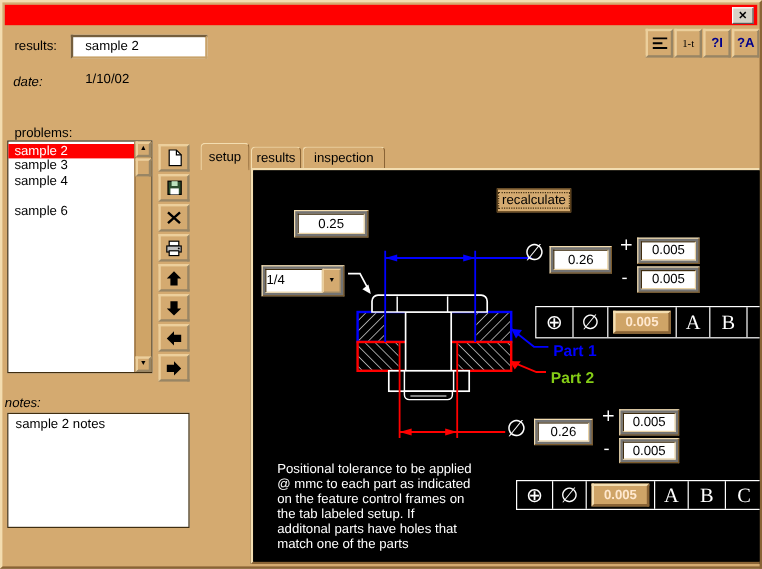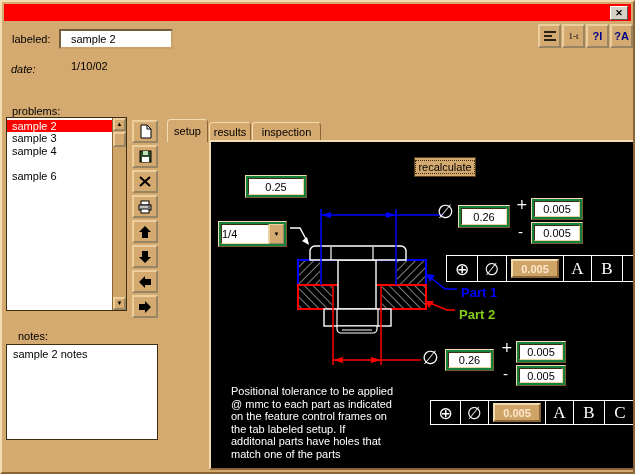--- a/index.html
+++ b/index.html
@@ -45,21 +45,21 @@
     border-color:#f3ddb0 #8a6436 #d4aa70 #f3ddb0;border-bottom:none;border-radius:4px 4px 0 0;
     font-size:11px;color:#000;display:flex;align-items:center;justify-content:center;cursor:pointer;}
   
   .panel-frame{position:absolute;left:161px;top:138px;width:467px;height:330px;
     border:2px solid;border-color:#f3ddb0 #8a6436 #8a6436 #f3ddb0;background:#000;margin-left:46px;}
   .panel{position:absolute;left:0;top:0;width:463px;height:326px;background:#000;}
   .recalc{position:absolute;left:203px;top:15px;width:62px;height:20px;background:#d4aa70;
     border:1px solid #5a3f1a;font-size:11px;color:#000;display:flex;align-items:center;
     justify-content:center;cursor:pointer;}
   .recalc span{border:1px dotted #3f2d10;padding:0 2px;}
-  .fld{position:absolute;background:#15803d;border:1px solid;
+  .fld{position:absolute;background:#737373;border:1px solid;
     border-color:#f3ddb0 #7b5a2b #7b5a2b #f3ddb0;padding:2px;display:flex;}
   .fld input{flex:1;min-width:0;background:#fff;border:1px solid;
     border-color:#3f2d10 #e9d2a4 #e9d2a4 #3f2d10;font-size:11px;
     font-family:"Liberation Sans",sans-serif;text-align:center;padding:0;color:#000;}
   .dd-btn{width:15px;background:#d4aa70;border:1px outset #eccf9c;color:#000;font-size:6px;
     display:flex;align-items:center;justify-content:center;cursor:pointer;}
   .sym{position:absolute;color:#fff;font-family:"DejaVu Sans",sans-serif;font-size:19px;}
   .pm{position:absolute;color:#fff;font-size:14px;font-family:"DejaVu Sans",sans-serif;}
   .fcf{position:absolute;display:flex;border:1px solid #fff;background:#000;}
   .fcf-cell{border-left:1px solid #fff;display:flex;align-items:center;justify-content:center;
@@ -79,21 +79,21 @@
 <body>
 
 <div class="window">
 
   <div class="titlebar">
     <div class="closebtn">
       <span>✕</span>
     </div>
   </div>
 
-  <div class="lbl" style="left:10px;top:31px;">labeled:</div>
+  <div class="lbl" style="left:10px;top:31px;">results:</div>
   <input class="probleminput" value="sample 2" style="">
   <div class="lbl" style="left:9px;top:61px;font-style:italic;">date:</div>
   <div class="lbl" style="left:69px;top:58px;">1/10/02</div>
 
   <div class="tbtn" style="left:536px;">
     <svg width="14" height="12">
       <line x1="1" y1="2" x2="13" y2="2" stroke="#000" stroke-width="1.6"></line>
       <line x1="1" y1="6" x2="9" y2="6" stroke="#000" stroke-width="1.6"></line>
       <line x1="1" y1="10" x2="13" y2="10" stroke="#000" stroke-width="1.6"></line>
     </svg>
@@ -168,21 +168,21 @@
     <svg width="14" height="14">
       <path d="M1,7 L7,1 V4 H13 V10 H7 V13 Z" fill="#000"></path>
     </svg>
   </div>
   <div class="side-btn" style="top:293px;">
     <svg width="14" height="14">
       <path d="M13,7 L7,13 V10 H1 V4 H7 V1 Z" fill="#000"></path>
     </svg>
   </div>
 
-  <div class="lbl" style="left:16px;top:328px;">notes:</div>
+  <div class="lbl" style="left:2px;top:328px;font-style:italic;">notes:</div>
   <textarea class="notesarea" style="">sample 2 notes</textarea>
 
   <div class="tab" style="left:165px;top:117px;width:41px;height:23px;z-index:5;">
     <span>setup</span>
   </div>
   <div class="tab" style="left:207px;top:120px;width:42px;height:19px;align-items:center;">
     <span>results</span>
   </div>
   <div class="tab" style="left:250px;top:120px;width:69px;height:18px;">
     <span>inspection</span>

